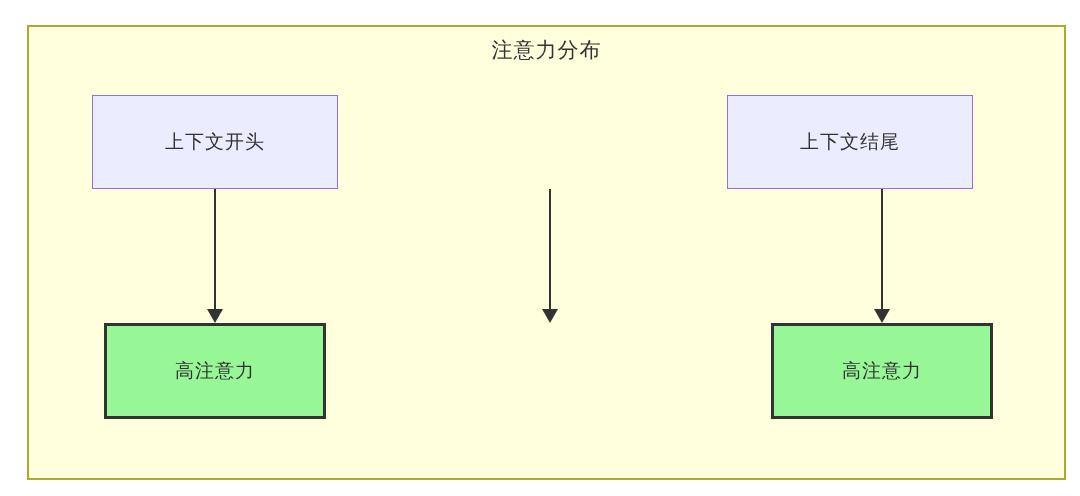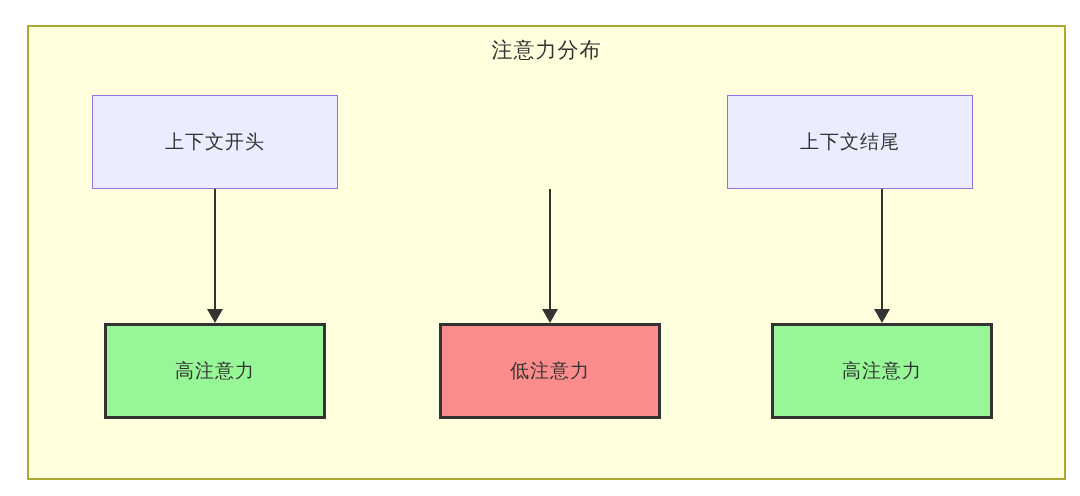--- a/index.html
+++ b/index.html
@@ -101,18 +101,17 @@
 
 
     <div class="node source-node src-3">上下文结尾</div>
 
     <div class="arrow arr-1"></div>
     <div class="arrow arr-2"></div>
     <div class="arrow arr-3"></div>
 
     <div class="node target-node high tgt-1">高注意力</div>
 
-    <div class="node target-node low tgt-2">低注意力</div>
 
     <div class="node target-node high tgt-3">高注意力</div>
 
   </div>
 </div>
 
 </body></html>

